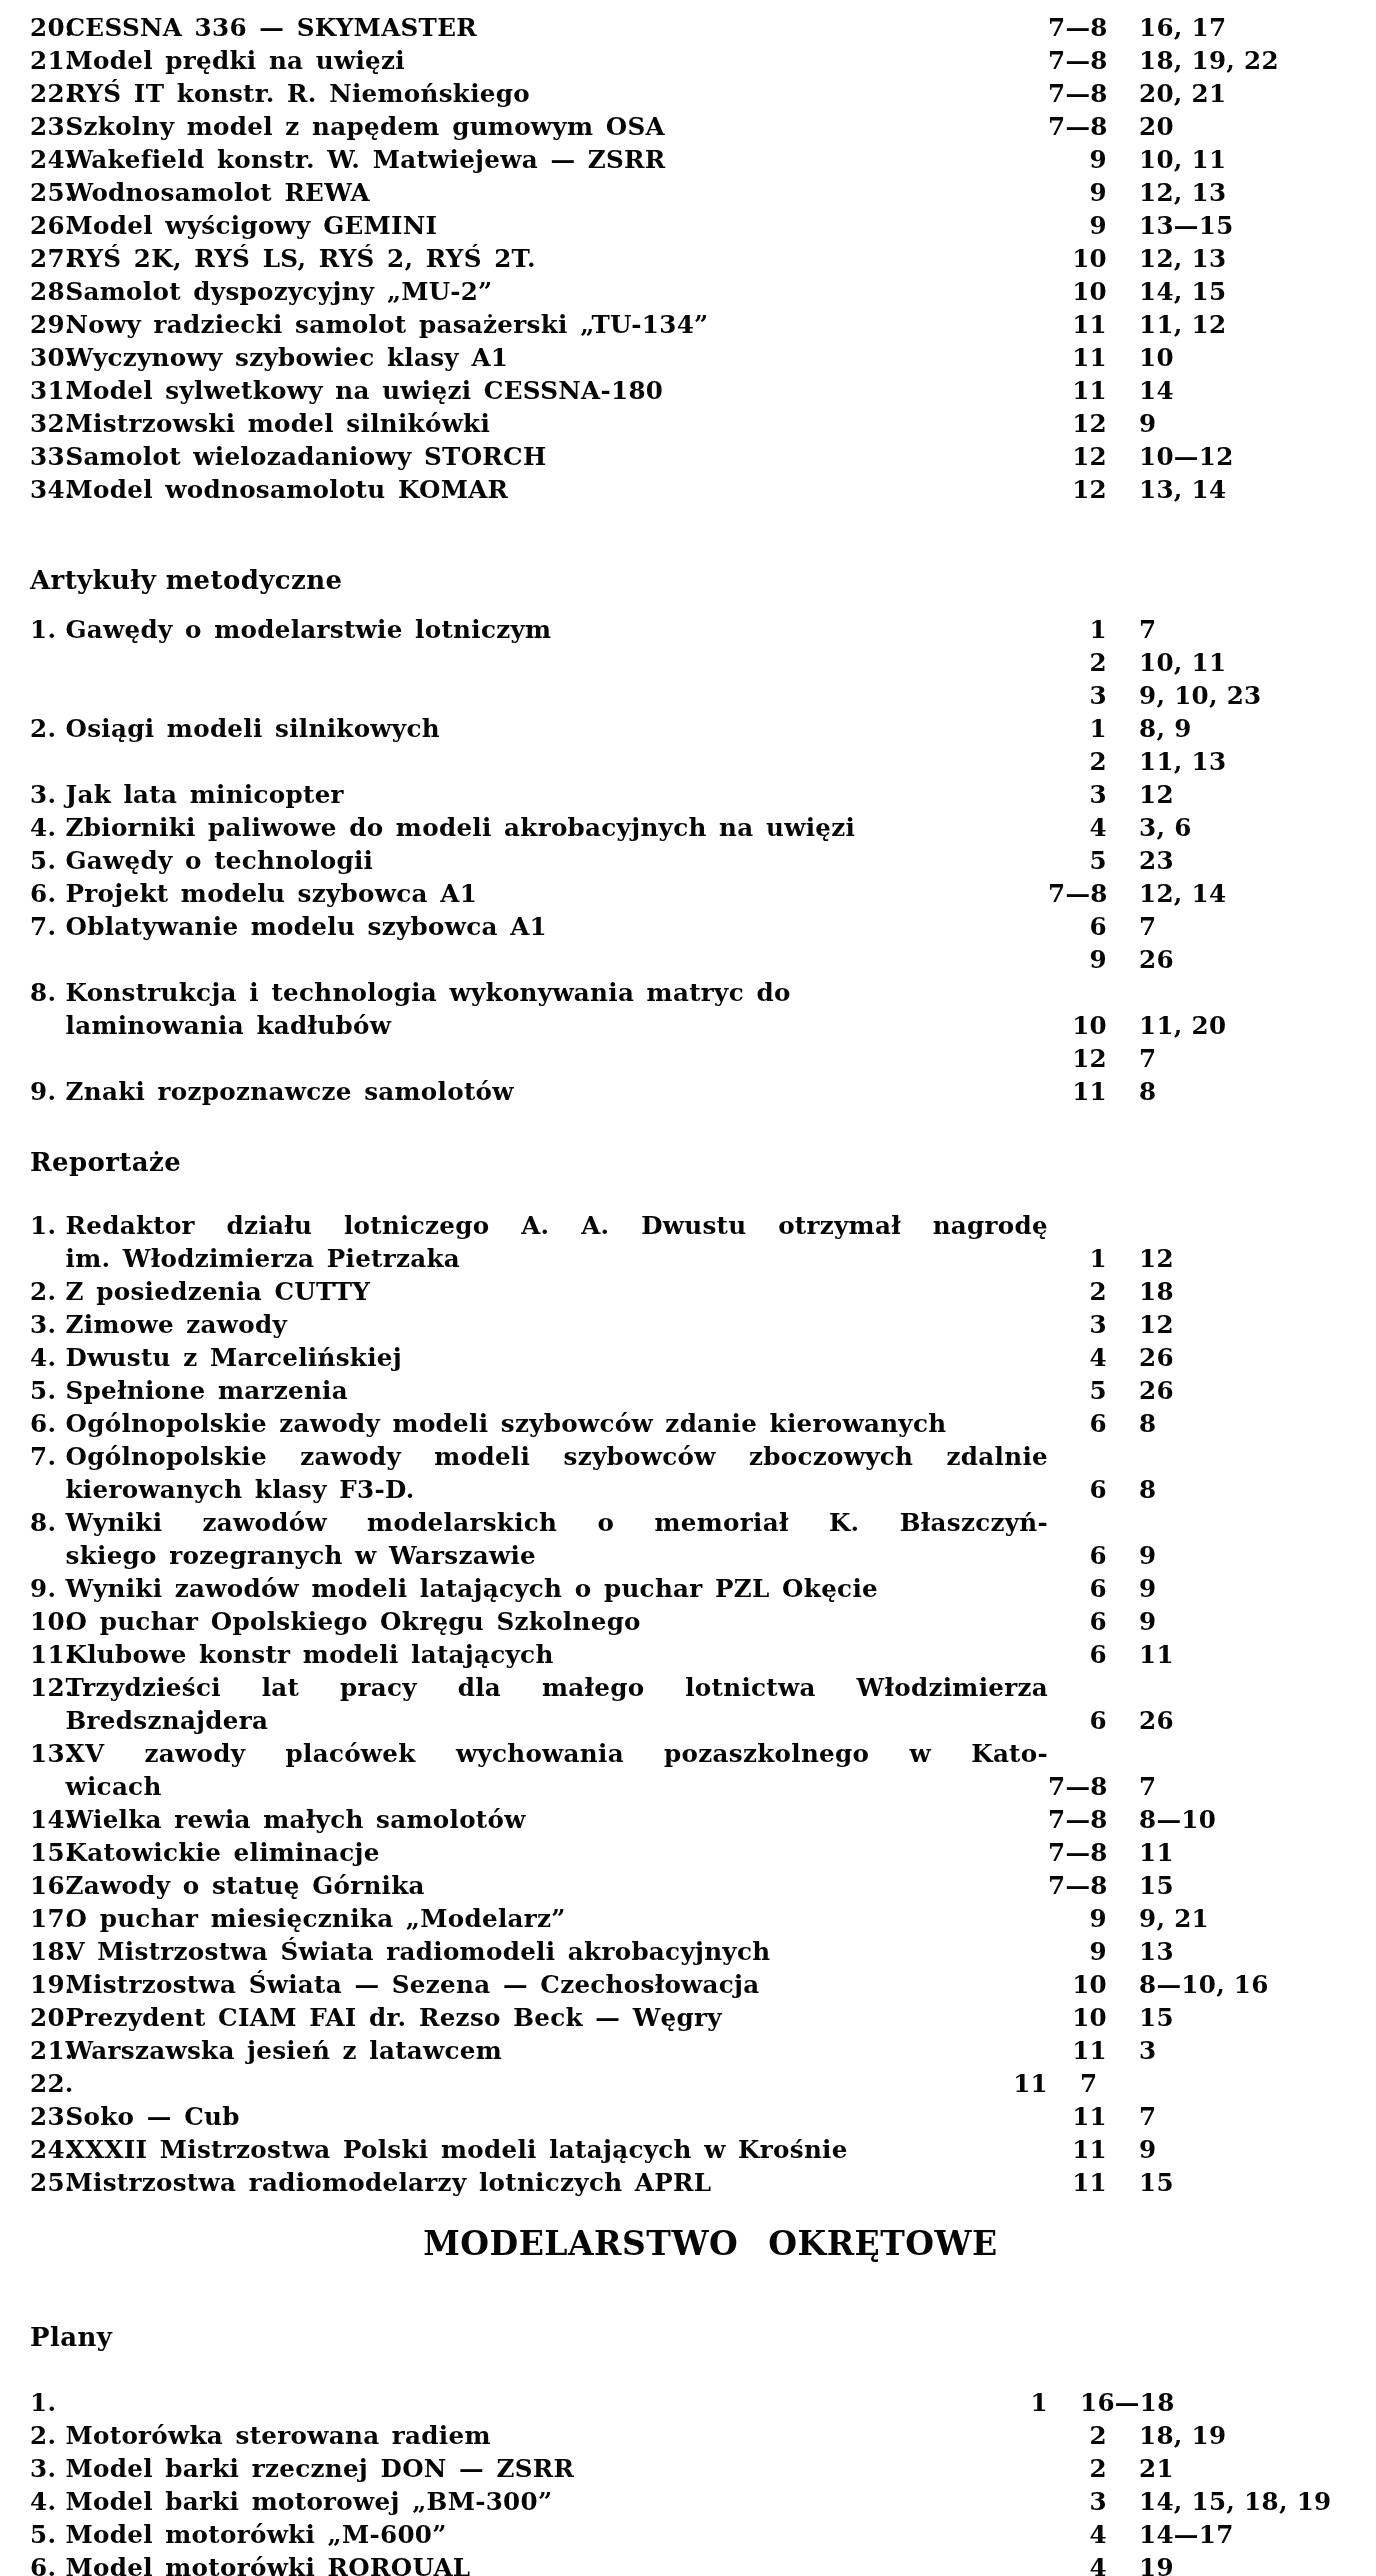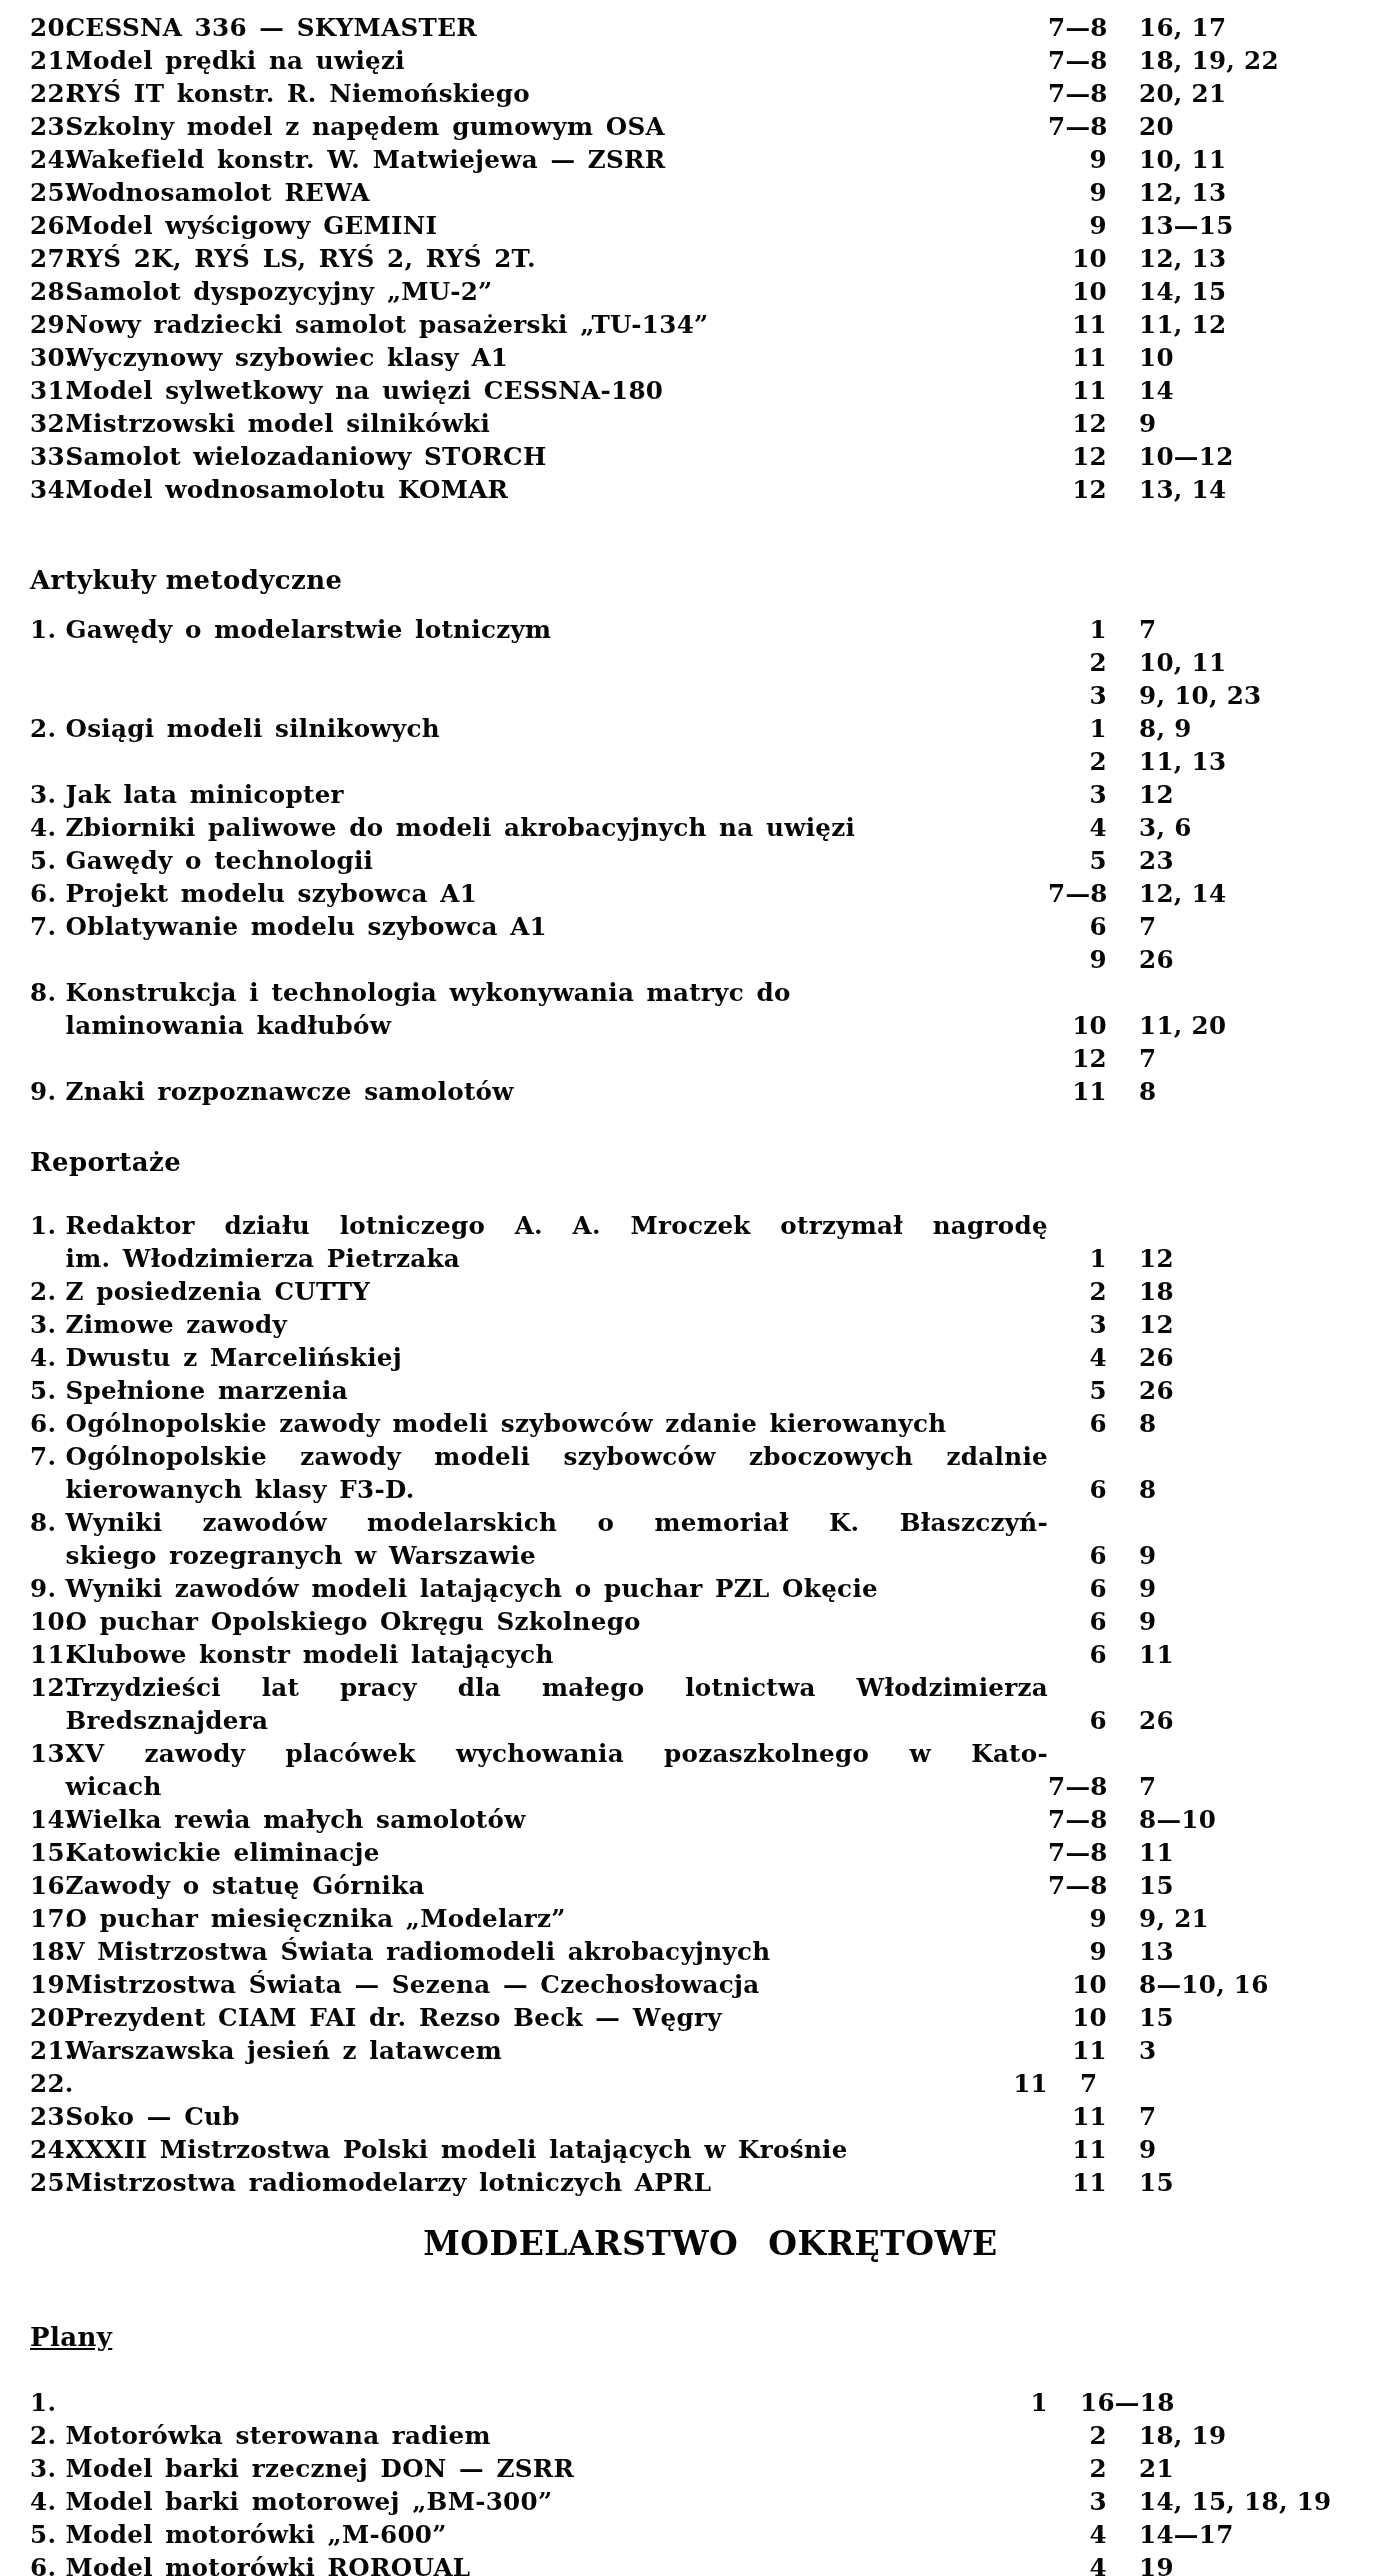--- a/index.html
+++ b/index.html
@@ -63,21 +63,21 @@
   .h-reportaze { margin: 36px 12px 29px 30px; }
   .h-okretowe  {
     margin: 25.5px 0 0 0;
     text-align: center;
     font-size: 33px;
     line-height: 40px;
     letter-spacing: 0.5px;
     word-spacing: 18px;
     transform: translateX(22px);
   }
-  .h-plany     { margin: 55px 0 31px 30px; text-decoration: underline; }
+  .h-plany     { margin: 55px 0 31px 30px; }
 </style>
 </head>
 <body>
 
 <main>
   <div class="rows">
       <div class="row">
         <span class="num">20.</span>
         <span class="title">CESSNA 336 — SKYMASTER</span>
         <span class="issue">7—8</span>
@@ -260,21 +260,21 @@
         <span class="title">Znaki rozpoznawcze samolotów</span>
         <span class="issue">11</span>
         <span class="pages">8</span>
       </div>
     </div>
 
   <div class="heading h-reportaze">Reportaże</div>
   <div class="rows">
       <div class="row">
         <span class="num">1.</span>
-        <span class="title justify">Redaktor działu lotniczego A. A. Mroczek otrzymał nagrodę</span>
+        <span class="title justify">Redaktor działu lotniczego A. A. Dwustu otrzymał nagrodę</span>
         <span class="issue"></span>
         <span class="pages"></span>
       </div>
       <div class="row">
         <span class="num"></span>
         <span class="title">im. Włodzimierza Pietrzaka</span>
         <span class="issue">1</span>
         <span class="pages">12</span>
       </div>
       <div class="row">

